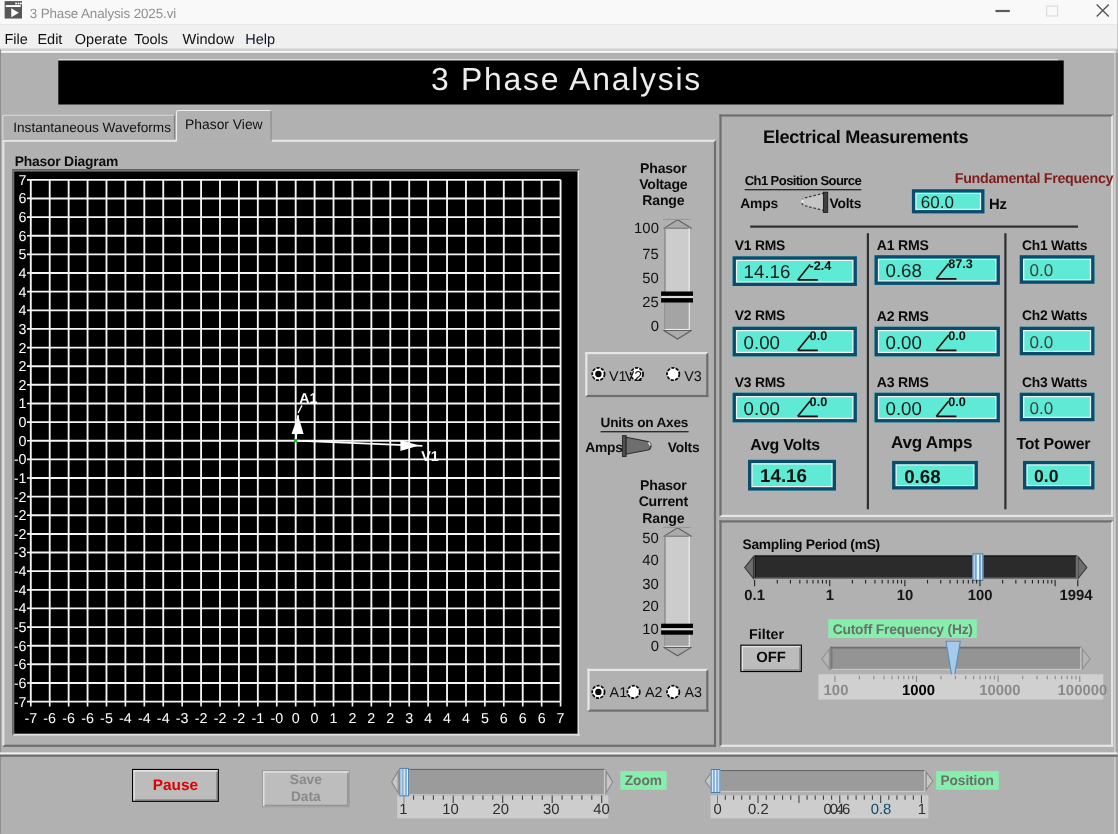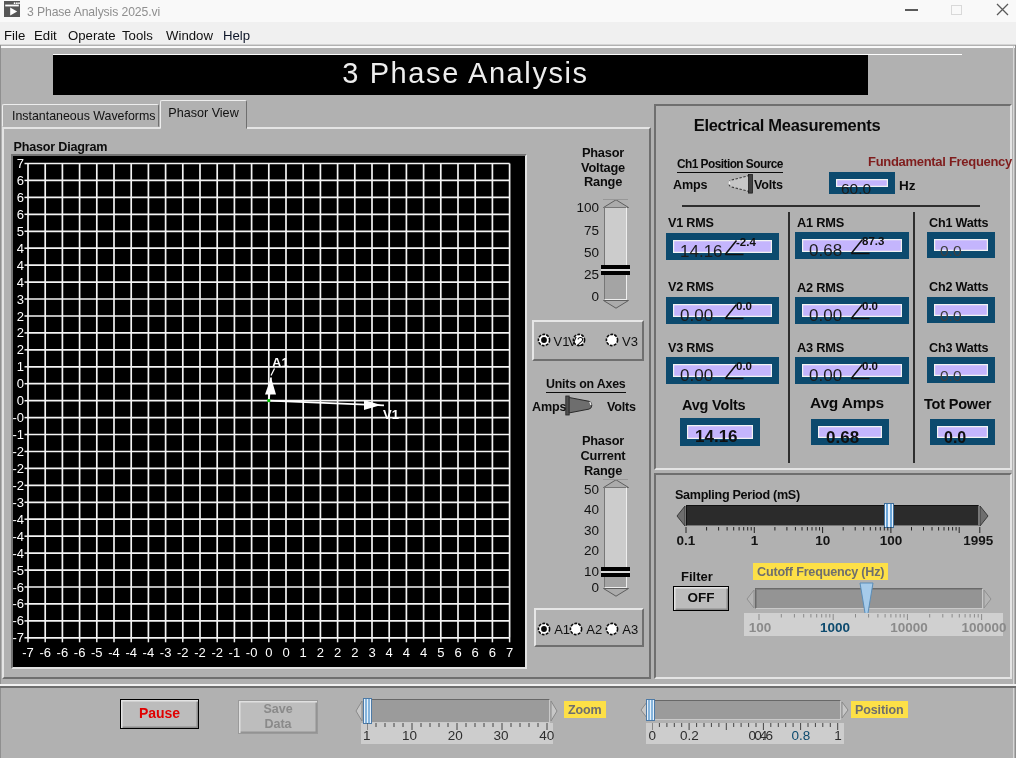--- a/index.html
+++ b/index.html
@@ -1,20 +1,20 @@
 <!DOCTYPE html>
 <html><head><meta charset="utf-8"><style>
 *{margin:0;padding:0;box-sizing:border-box}
 html,body{width:1016px;height:758px;overflow:hidden}
 body{font-family:"Liberation Sans",sans-serif;position:relative;background:#b1b1b1}
 .abs{position:absolute}
 .b{font-weight:bold}
 .pl{font:bold 13px "Liberation Sans",sans-serif;fill:#fff}
-.vbox{position:absolute;background:#c4b5fd;border:7px solid #0c4a6e;box-shadow:inset 0 0 0 1.2px #f2f2f2}
-.lblbox{position:absolute;background:#fde047;color:#6e6e6e;font-weight:bold;font-size:12.5px;letter-spacing:-0.1px;padding:1.5px 4px}
+.vbox{position:absolute;background:#5eead4;border:3px solid #0c4a6e;box-shadow:inset 0 0 0 1.2px #f2f2f2}
+.lblbox{position:absolute;background:#86efac;color:#6e6e6e;font-weight:bold;font-size:12.5px;letter-spacing:-0.1px;padding:1.5px 4px}
 </style></head><body>
 <div class="abs" style="left:0;top:0;width:1016px;height:22px;background:#f9f9f9"></div>
 <svg class="abs" style="left:4px;top:1px" width="16" height="16">
 <rect x="0" y="0" width="16" height="16" fill="#575757"></rect>
 <circle cx="10.6" cy="2.2" r="0.9" fill="#fff"></circle>
     <circle cx="12.9" cy="2.2" r="0.9" fill="#fff"></circle>
     <circle cx="15.0" cy="2.2" r="0.9" fill="#fff"></circle>
 <rect x="1.2" y="3.6" width="13.6" height="1.8" fill="#fff"></rect>
 <polygon points="6.2,6.6 13.2,10.6 6.2,14.6" fill="#fff"></polygon>
 </svg>
@@ -29,21 +29,21 @@
 <div class="abs" style="left:34px;top:28px;font-size:13.2px;color:#101010">Edit</div>
 <div class="abs" style="left:68px;top:28px;font-size:13.2px;color:#101010">Operate</div>
 <div class="abs" style="left:122px;top:28px;font-size:13.2px;color:#101010">Tools</div>
 <div class="abs" style="left:166px;top:28px;font-size:13.2px;color:#101010">Window</div>
 <div class="abs" style="left:223px;top:28px;font-size:13.2px;color:#0f172a">Help</div>
 <div class="abs" style="left:0;top:46px;width:1016px;height:1.5px;background:#fafafa"></div>
 <div class="abs" style="left:0;top:45px;width:1px;height:713px;background:#8f8f8f"></div>
 <div class="abs" style="left:1015px;top:45px;width:1px;height:713px;background:#8f8f8f"></div>
 <div class="abs" style="left:1012.5px;top:46px;width:1.5px;height:712px;background:#d7d7d7"></div>
 <div class="abs" style="left:53px;top:53.5px;width:909px;height:1.5px;background:#fdfdfd"></div>
-<div class="abs" style="left:53px;top:55px;width:815px;height:40px;background:#000;color:#ededed;font-size:29px;letter-spacing:1.6px;text-align:center;line-height:36.5px;padding-left:10px">3 Phase Analysis</div>
+<div class="abs" style="left:53px;top:55px;width:914px;height:40px;background:#000;color:#ededed;font-size:29px;letter-spacing:1.6px;text-align:center;line-height:36.5px;padding-left:10px">3 Phase Analysis</div>
 <div class="abs" style="left:2px;top:127px;width:649px;height:552px;border:2px solid;border-color:#e4e4e4 #6f6f6f #6f6f6f #e4e4e4"></div>
 <div class="abs" style="left:2px;top:104px;width:157px;height:23px;background:#b1b1b1;border:1px solid;border-color:#ededed #6f6f6f #b1b1b1 #ededed;border-radius:2px 2px 0 0;font-size:12.4px;color:#111;line-height:22px;padding-left:9px;white-space:nowrap;overflow:hidden">Instantaneous Waveforms</div>
 <div class="abs" style="left:160px;top:100px;width:87px;height:29px;background:#b1b1b1;border:1px solid;border-color:#ededed #6f6f6f #b1b1b1 #ededed;border-radius:2px 2px 0 0;font-size:12.6px;color:#111;line-height:24px;text-align:center;z-index:5;white-space:nowrap">Phasor View</div>
 <div class="abs b" style="left:13.5px;top:139.5px;font-size:12.6px;letter-spacing:-0.2px;color:#0c0c0c">Phasor Diagram</div>
 <div class="abs" style="left:11px;top:153.5px;width:516px;height:515px;background:#000;border:2px solid;border-color:#747474 #e2e2e2 #e2e2e2 #747474"></div>
 <div class="abs" style="left:13px;top:155.5px;width:512px;height:511px">
     <svg width="512" height="512" style="position:absolute;left:0;top:0">
 <g stroke="#f4f4f4" stroke-width="1.7">
         <line x1="15.0" y1="7.5" x2="15.0" y2="481.8"></line>
         <line x1="32.2" y1="7.5" x2="32.2" y2="481.8"></line>
@@ -420,21 +420,21 @@
     <line x1="264.6" y1="0" x2="264.6" y2="3.5" stroke="#222"></line>
     <line x1="268.6" y1="0" x2="268.6" y2="3.5" stroke="#222"></line>
     <line x1="272.1" y1="0" x2="272.1" y2="3.5" stroke="#222"></line>
     <line x1="275.2" y1="0" x2="275.2" y2="6" stroke="#222"></line>
     <line x1="295.8" y1="0" x2="295.8" y2="6" stroke="#222"></line>
   </svg>
 <div class="abs b" style="left:656px;top:533px;width:60px;text-align:center;font-size:13.5px;color:#141414">0.1</div>
 <div class="abs b" style="left:724.4px;top:533px;width:60px;text-align:center;font-size:13.5px;color:#141414">1</div>
 <div class="abs b" style="left:792.7px;top:533px;width:60px;text-align:center;font-size:13.5px;color:#141414">10</div>
 <div class="abs b" style="left:861.1px;top:533px;width:60px;text-align:center;font-size:13.5px;color:#141414">100</div>
-<div class="abs b" style="left:948.3px;top:533px;width:60px;text-align:center;font-size:13.5px;color:#141414">1995</div>
+<div class="abs b" style="left:948.3px;top:533px;width:60px;text-align:center;font-size:13.5px;color:#141414">1994</div>
 <div class="abs b" style="left:681px;top:569px;font-size:13px;color:#0a0a0a">Filter</div>
 <div class="abs" style="left:673px;top:586px;width:56px;height:25px;background:#bcbcbc;border:1.5px solid #000;box-shadow:inset 1.5px 1.5px 0 #e3e3e3, inset -1.5px -1.5px 0 #8b8b8b"></div>
 <div class="abs b" style="left:673px;top:586px;width:56px;height:25px;text-align:center;font-size:13.5px;color:#0a0a0a;line-height:24px">OFF</div>
 <div class="lblbox" style="left:753px;top:563px;font-size:12.6px;letter-spacing:-0.2px">Cutoff Frequency (Hz)</div>
 <svg class="abs" style="left:745px;top:589px" width="10" height="21">
     <polygon points="9,1 2,10 9,19" fill="#b5b5b5" stroke="#909090"></polygon>
   </svg>
 <div class="abs" style="left:755px;top:588px;width:228px;height:21px;background:#949494;border:1px solid #6a6a6a;border-bottom-color:#c9c9c9;border-right-color:#c9c9c9;box-shadow:inset 1px 1px 0 #808080"></div>
 <svg class="abs" style="left:983px;top:589px" width="10" height="21">
     <polygon points="1,1 8,10 1,19" fill="#b5b5b5" stroke="#909090"></polygon>
@@ -467,21 +467,21 @@
     <line x1="185.8" y1="0" x2="185.8" y2="3.5" stroke="#8a8a8a"></line>
     <line x1="195.1" y1="0" x2="195.1" y2="3.5" stroke="#8a8a8a"></line>
     <line x1="202.3" y1="0" x2="202.3" y2="3.5" stroke="#8a8a8a"></line>
     <line x1="208.1" y1="0" x2="208.1" y2="3.5" stroke="#8a8a8a"></line>
     <line x1="213.1" y1="0" x2="213.1" y2="3.5" stroke="#8a8a8a"></line>
     <line x1="217.4" y1="0" x2="217.4" y2="3.5" stroke="#8a8a8a"></line>
     <line x1="221.2" y1="0" x2="221.2" y2="3.5" stroke="#8a8a8a"></line>
     <line x1="224.6" y1="0" x2="224.6" y2="6" stroke="#8a8a8a"></line>
   </svg>
 <div class="abs b" style="left:720px;top:620px;width:80px;text-align:center;font-size:13.5px;color:#8a8a8a">100</div>
-<div class="abs b" style="left:795px;top:620px;width:80px;text-align:center;font-size:13.5px;color:#0c4a6e">1000</div>
+<div class="abs b" style="left:795px;top:620px;width:80px;text-align:center;font-size:13.5px;color:#000000">1000</div>
 <div class="abs b" style="left:869px;top:620px;width:80px;text-align:center;font-size:13.5px;color:#8a8a8a">10000</div>
 <div class="abs b" style="left:944px;top:620px;width:80px;text-align:center;font-size:13.5px;color:#8a8a8a">100000</div>
 <div class="abs" style="left:0;top:683.5px;width:1016px;height:2px;background:#f2f2f2"></div>
 <div class="abs" style="left:0;top:685.5px;width:1016px;height:2px;background:#6e6e6e"></div>
 <div class="abs" style="left:120px;top:698.5px;width:79px;height:30px;background:#bcbcbc;border:1.5px solid #000;box-shadow:inset 1.5px 1.5px 0 #e3e3e3, inset -1.5px -1.5px 0 #8b8b8b"></div>
 <div class="abs b" style="left:120px;top:698.5px;width:79px;height:30px;text-align:center;line-height:29px;font-size:14px;color:#e00000">Pause</div>
 <div class="abs" style="left:238px;top:700px;width:80px;height:34px;background:#bdbdbd;border:1px solid #9a9a9a;box-shadow:inset 1.5px 1.5px 0 #e0e0e0, inset -1.5px -1.5px 0 #939393"></div>
 <div class="abs b" style="left:238px;top:702px;width:80px;text-align:center;font-size:12.5px;line-height:15px;color:#8a8a8a">Save<br>Data</div>
 <div class="abs" style="left:361px;top:723px;width:192px;height:21px;background:#cdcdcd"></div>
 <svg style="position:absolute;left:354px;top:699px" width="9" height="24">

